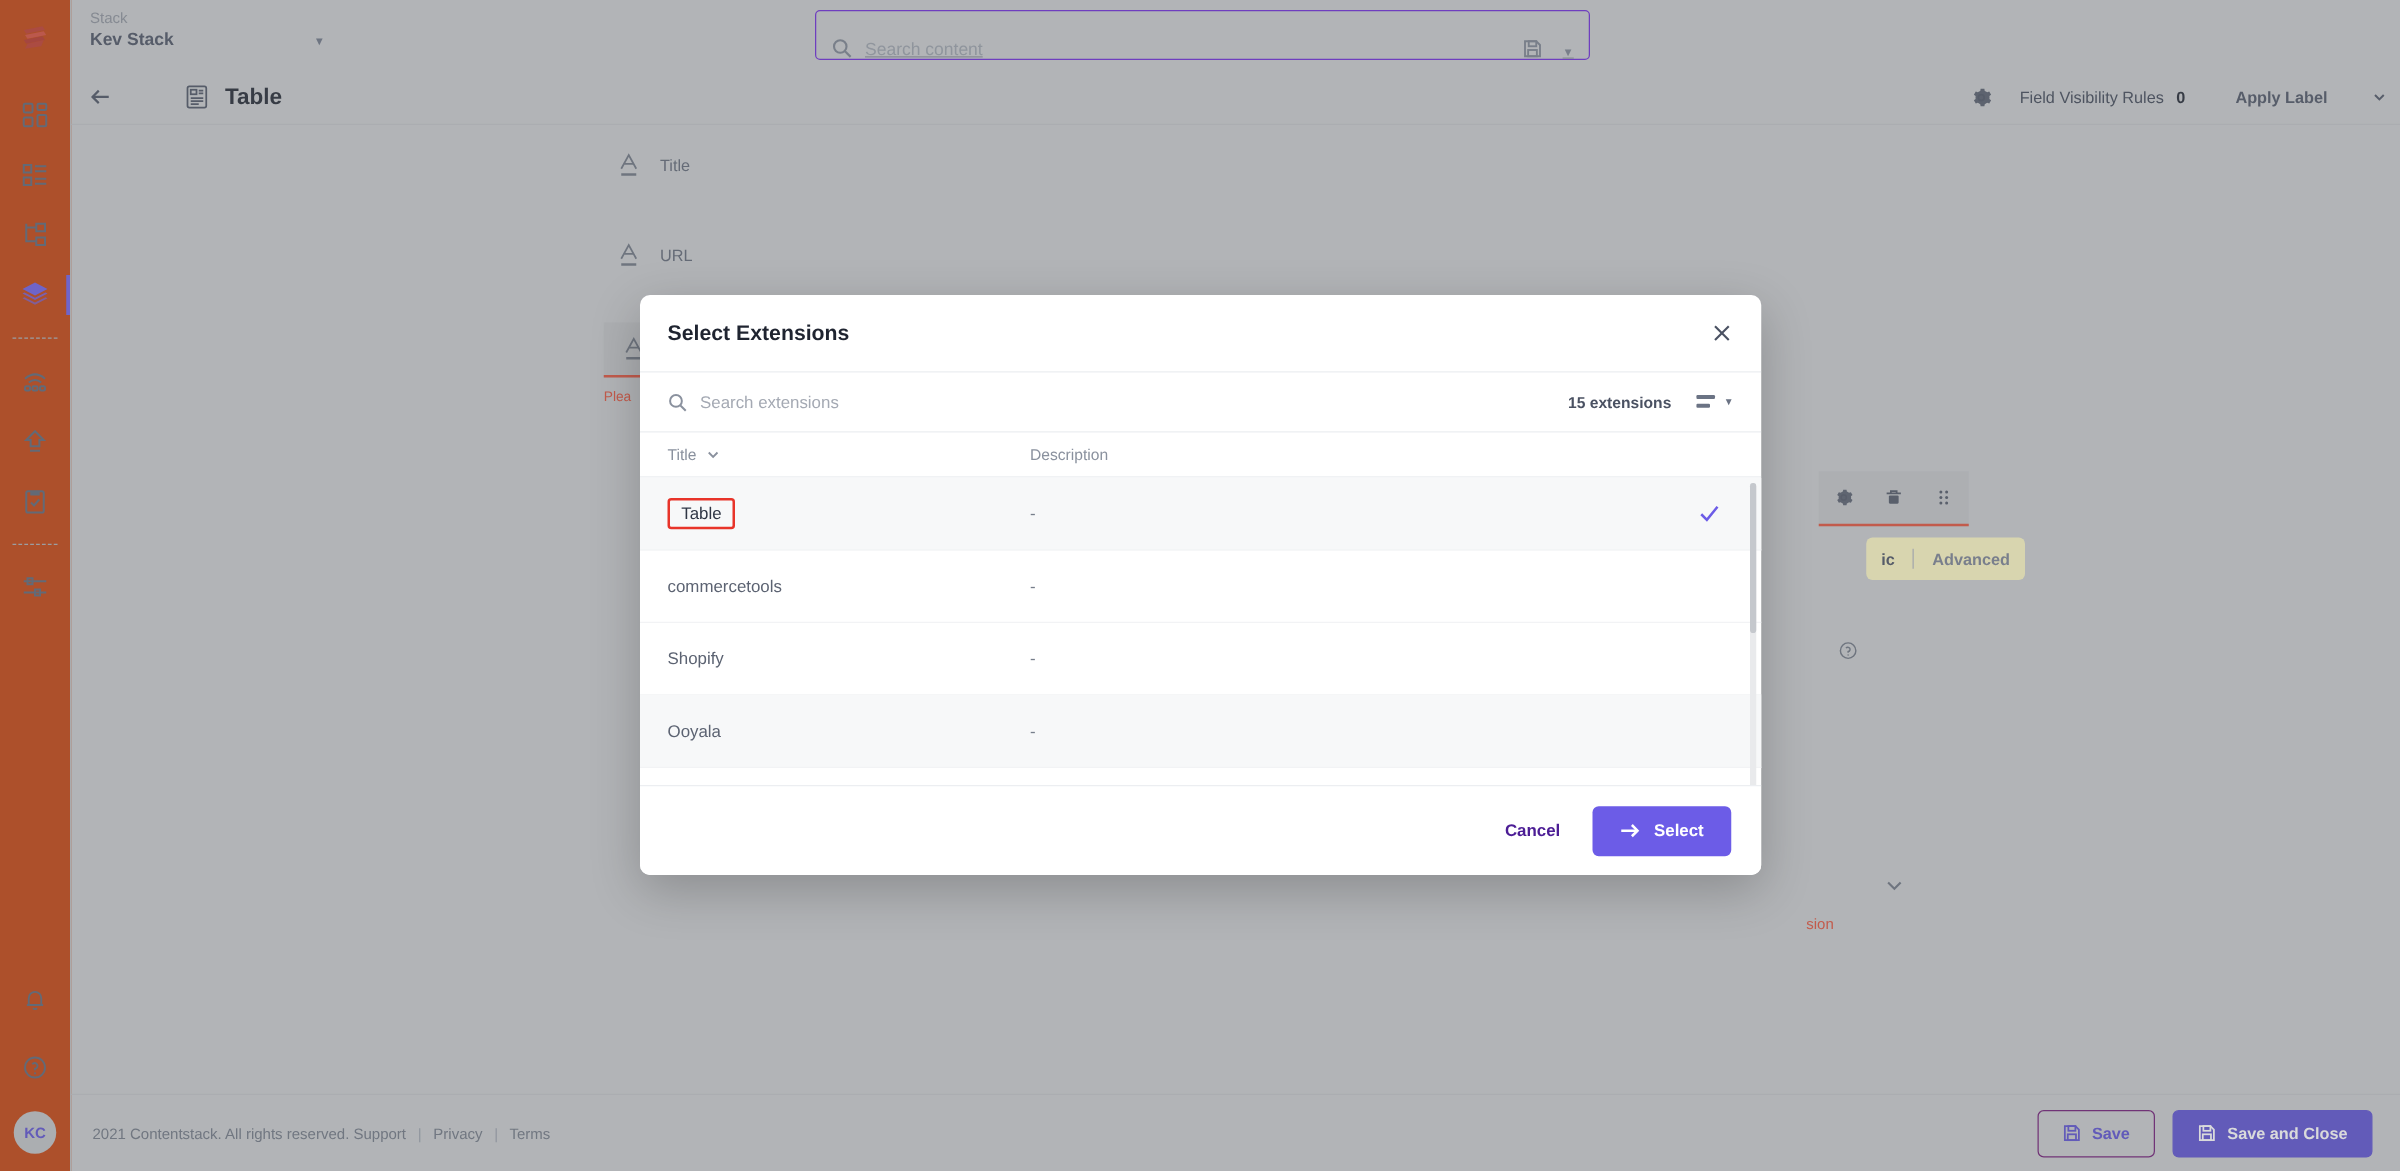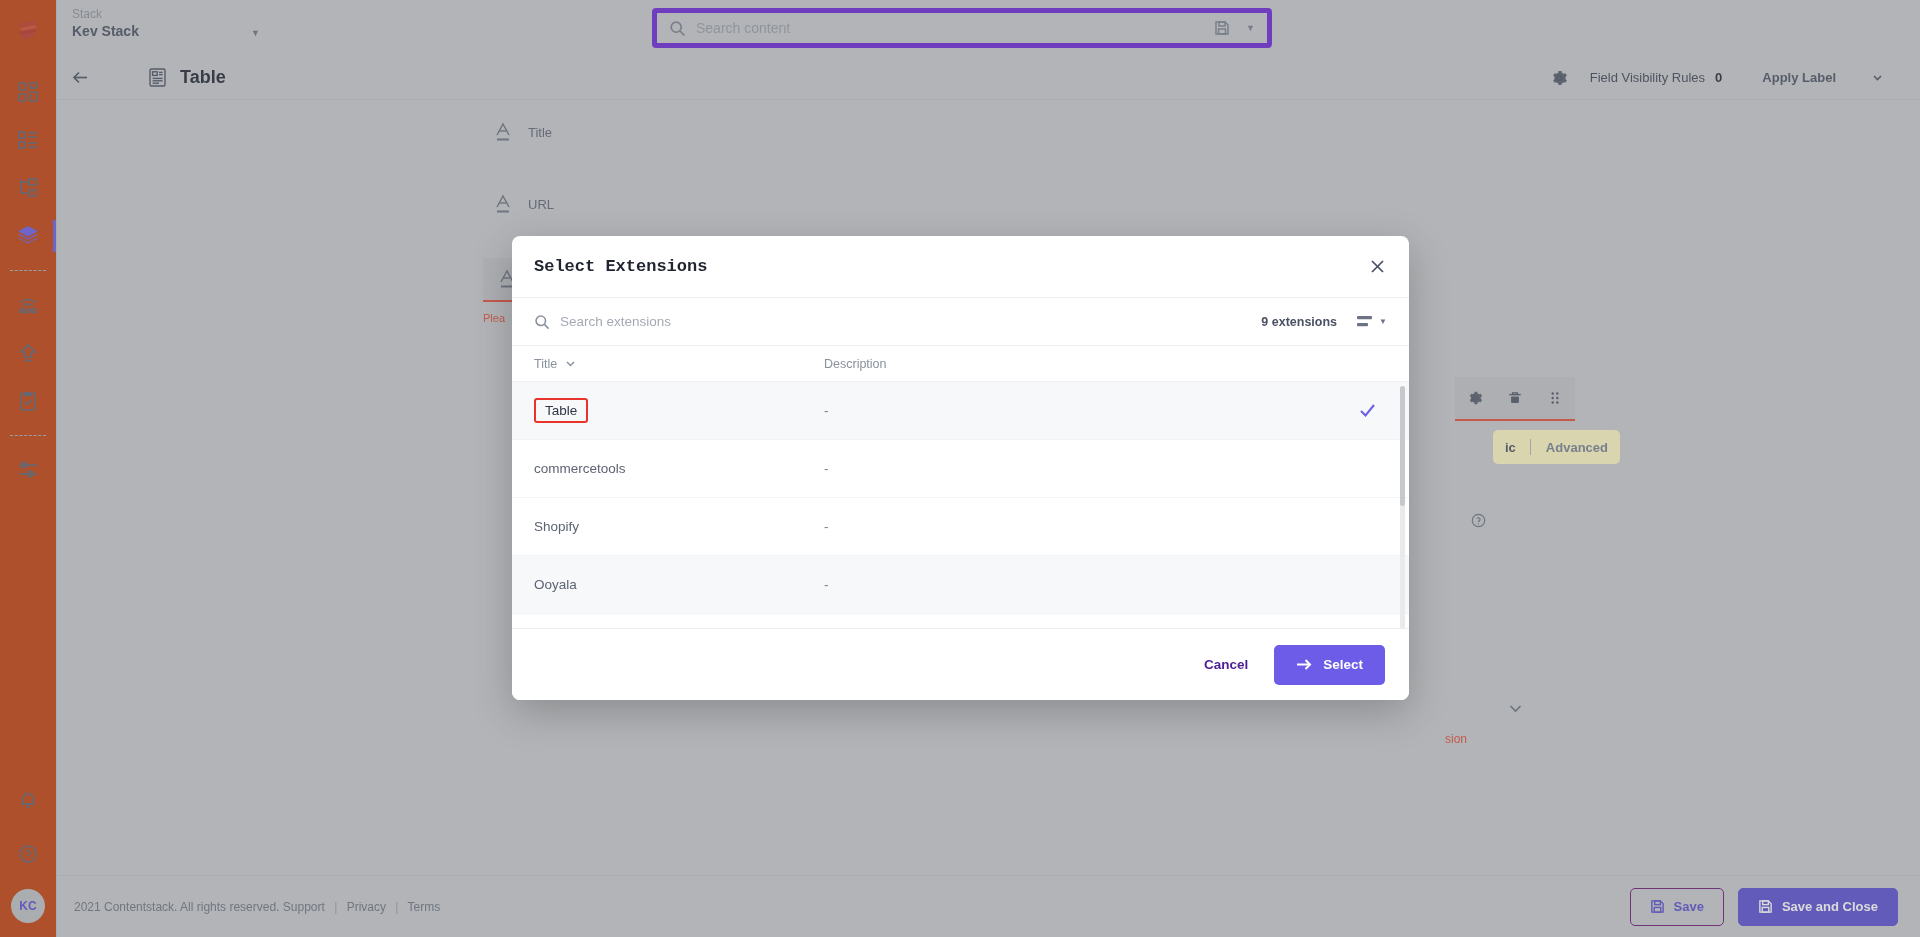--- a/index.html
+++ b/index.html
@@ -40,37 +40,37 @@
   }
 
   
   .topbar { position: absolute; left: 57px; top: 0; right: 0; height: 56px; }
   .stack-sel { position: absolute; left: 15px; top: 6px; width: 210px; }
   .stack-label { font-size: 12px; color: #8c919b; line-height: 16px; }
   .stack-name { font-size: 14px; font-weight: bold; color: #4a5162; line-height: 18px; }
   .stack-caret { position: absolute; right: 22px; top: 22px; color: #6b7384; font-size: 9px; }
   .searchbar {
     position: absolute; left: 595px; top: 8px; width: 620px; height: 40px;
-    border: 5px solid #6d28d9; border-radius: 4px;
-    display: flex; align-items: center; padding: 0 12px; color: #8c919b;
+    border: 1px solid #6d28d9; border-radius: 4px;
+    display: flex; align-items: flex-end; padding: 0 12px; color: #8c919b; text-decoration: underline;
   }
   .searchbar .ph { font-size: 14px; color: #9aa0aa; margin-left: 10px; flex: 1; }
   .searchbar .ic { color: #7b828f; display: flex; align-items: center; }
   .searchbar .ic + .ic { margin-left: 16px; }
 
   
   .pagehead {
     position: absolute; left: 57px; top: 56px; right: 0; height: 44px;
     border-bottom: 1px solid #bfc1c5;
     display: flex; align-items: center;
   }
   .back-btn { width: 46px; display: flex; justify-content: center; color: #4a5162; }
   .page-title-wrap { display: flex; align-items: center; margin-left: 44px; gap: 12px; }
   .page-title { font-size: 18px; font-weight: bold; color: #1f2430; }
-  .head-right { margin-left: auto; display: flex; align-items: center; gap: 0; padding-right: 36px; }
+  .head-right { margin-left: auto; display: flex; align-items: center; gap: 0; padding-right: 10px; }
   .fvr { display: flex; align-items: center; gap: 10px; margin-right: 40px; color: #3f4656; font-size: 13px; }
   .fvr .count { font-weight: bold; color: #1f2430; }
   .gear-wrap { margin-right: 22px; color: #4a5162; display: flex; }
   .apply-label { display: flex; align-items: center; gap: 25px; color: #4b5costs; }
   .apply-label { color: #4b5263; font-size: 13px; font-weight: bold; }
 
   
   .canvas { position: absolute; left: 57px; top: 100px; right: 0; bottom: 62px; }
   .field-row { position: absolute; display: flex; align-items: center; gap: 14px; }
   .field-icon { width: 22px; height: 24px; display: flex; align-items: center; justify-content: center; color: #6c7380; }
@@ -124,21 +124,21 @@
   .modal-mask { position: absolute; inset: 0; background: rgba(120,122,126,0.28); }
   .modal {
     position: absolute; left: 512px; top: 236px; width: 897px; height: 464px;
     background: #fff; border-radius: 8px; box-shadow: 0 12px 40px rgba(0,0,0,0.22);
     display: flex; flex-direction: column; overflow: hidden;
   }
   .modal-head {
     height: 62px; display: flex; align-items: center; padding: 0 22px;
     border-bottom: 1px solid #eceef1;
   }
-  .modal-title { font-size: 17px; font-weight: bold; color: #1f2430; font-family: Liberation Mono, monospace; }
+  .modal-title { font-size: 17px; font-weight: bold; color: #1f2430; }
   .modal-close { margin-left: auto; color: #4a5162; cursor: pointer; display: flex; }
   .modal-search {
     height: 48px; display: flex; align-items: center; padding: 0 22px;
     border-bottom: 1px solid #eceef1;
   }
   .modal-search .ph { font-size: 13.5px; color: #a4a9b3; margin-left: 10px; }
   .ext-count { margin-left: auto; font-size: 12.5px; font-weight: bold; color: #4a5162; }
   .view-toggle { margin-left: 20px; display: flex; align-items: center; gap: 5px; color: #6b7384; cursor: pointer; }
   .thead {
     height: 36px; display: flex; align-items: center; padding: 0 22px;
@@ -504,21 +504,21 @@
     </div>
 
     <div class="modal-search">
       <span style="color:#8a919e;display:flex;">
         <svg width="16" height="16" viewBox="0 0 17 17" fill="none" stroke="currentColor" stroke-width="1.7">
           <circle cx="7.2" cy="7.2" r="5"></circle>
             <line x1="11" y1="11" x2="15.5" y2="15.5"></line>
         </svg>
       </span>
       <span class="ph">Search extensions</span>
-      <span class="ext-count">9 extensions</span>
+      <span class="ext-count">15 extensions</span>
       <span class="view-toggle">
         <span>
           <svg width="17" height="14" viewBox="0 0 17 14" fill="currentColor">
             <rect x="0" y="1" width="15" height="3.2" rx="1"></rect>
             <rect x="0" y="8" width="11" height="3.2" rx="1"></rect>
           </svg>
         </span>
         <span style="font-size:8px;">▼</span>
       </span>
     </div>

